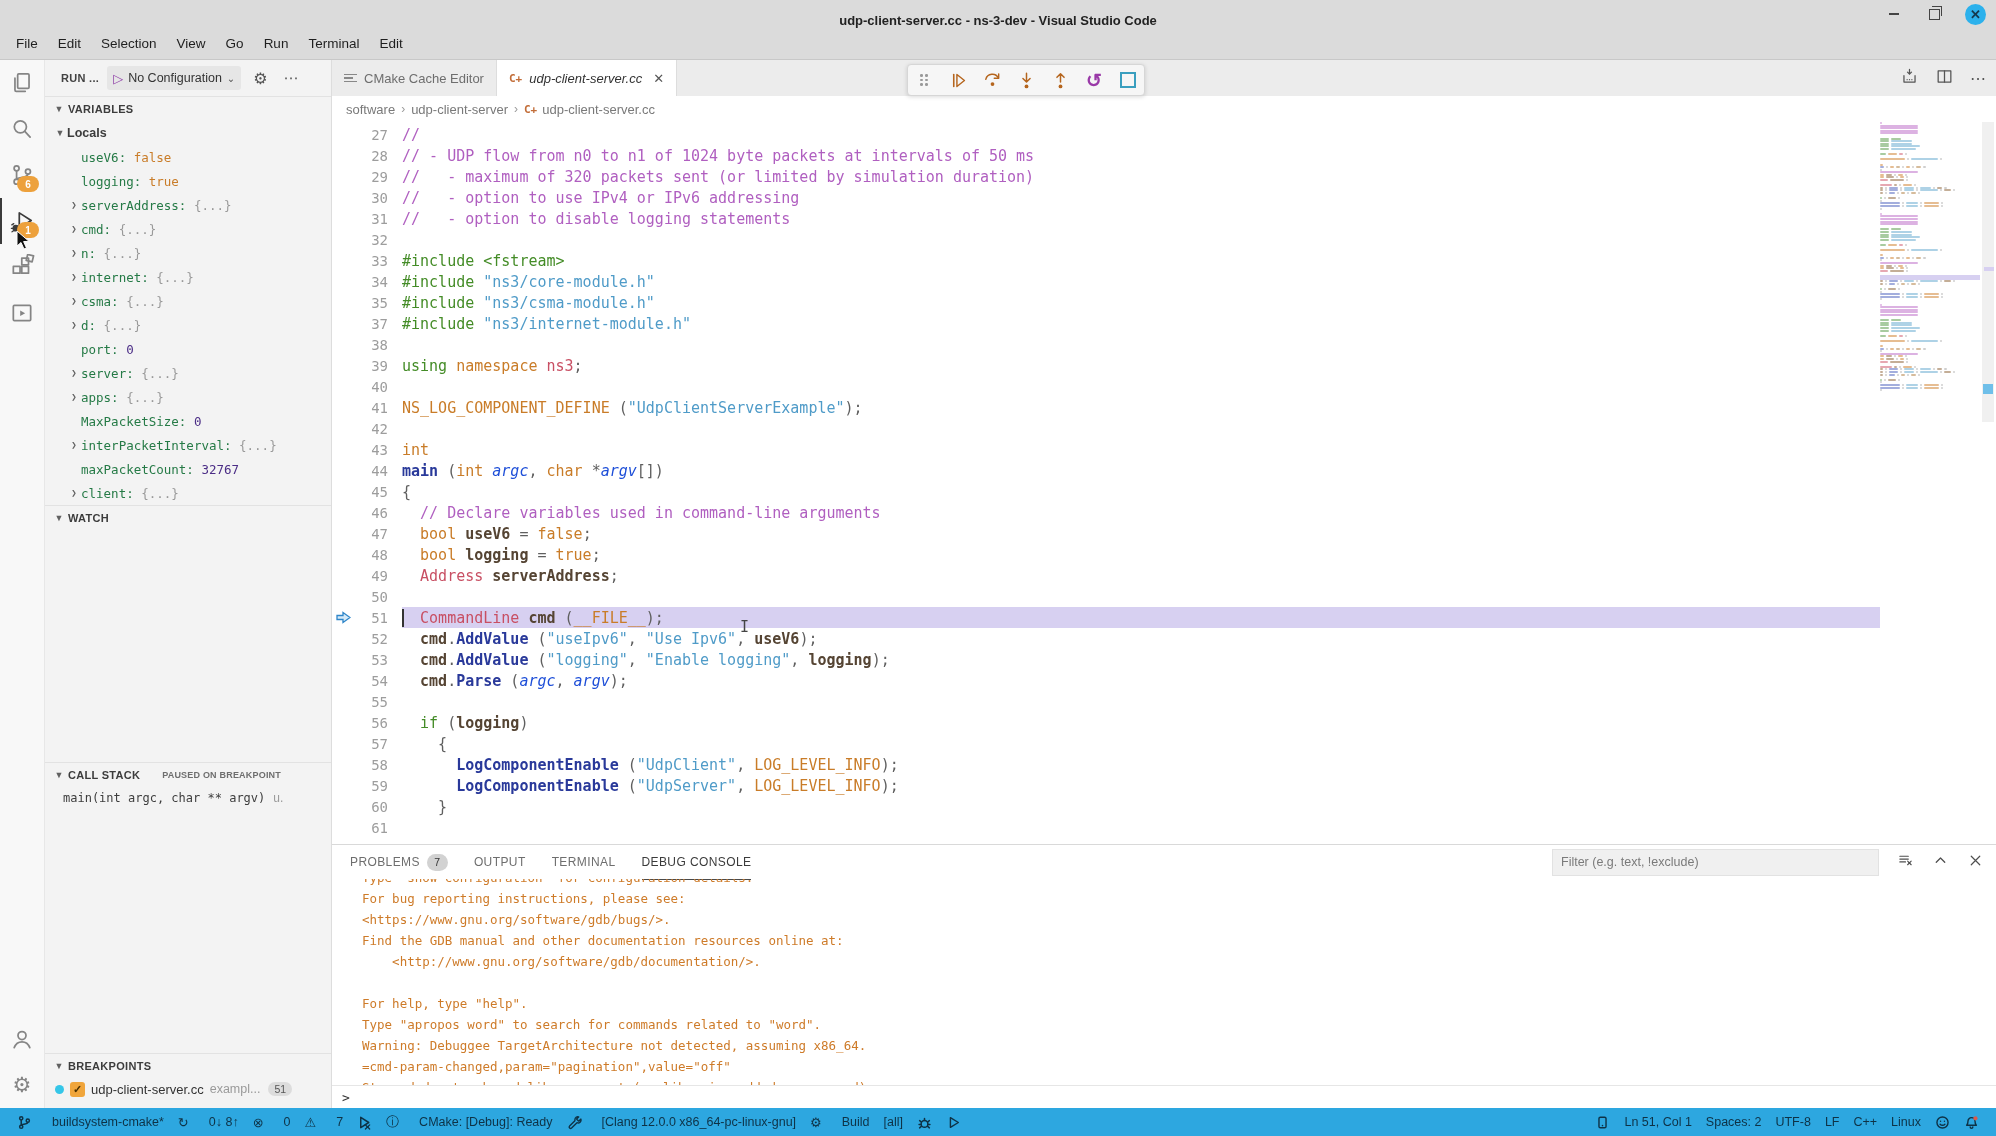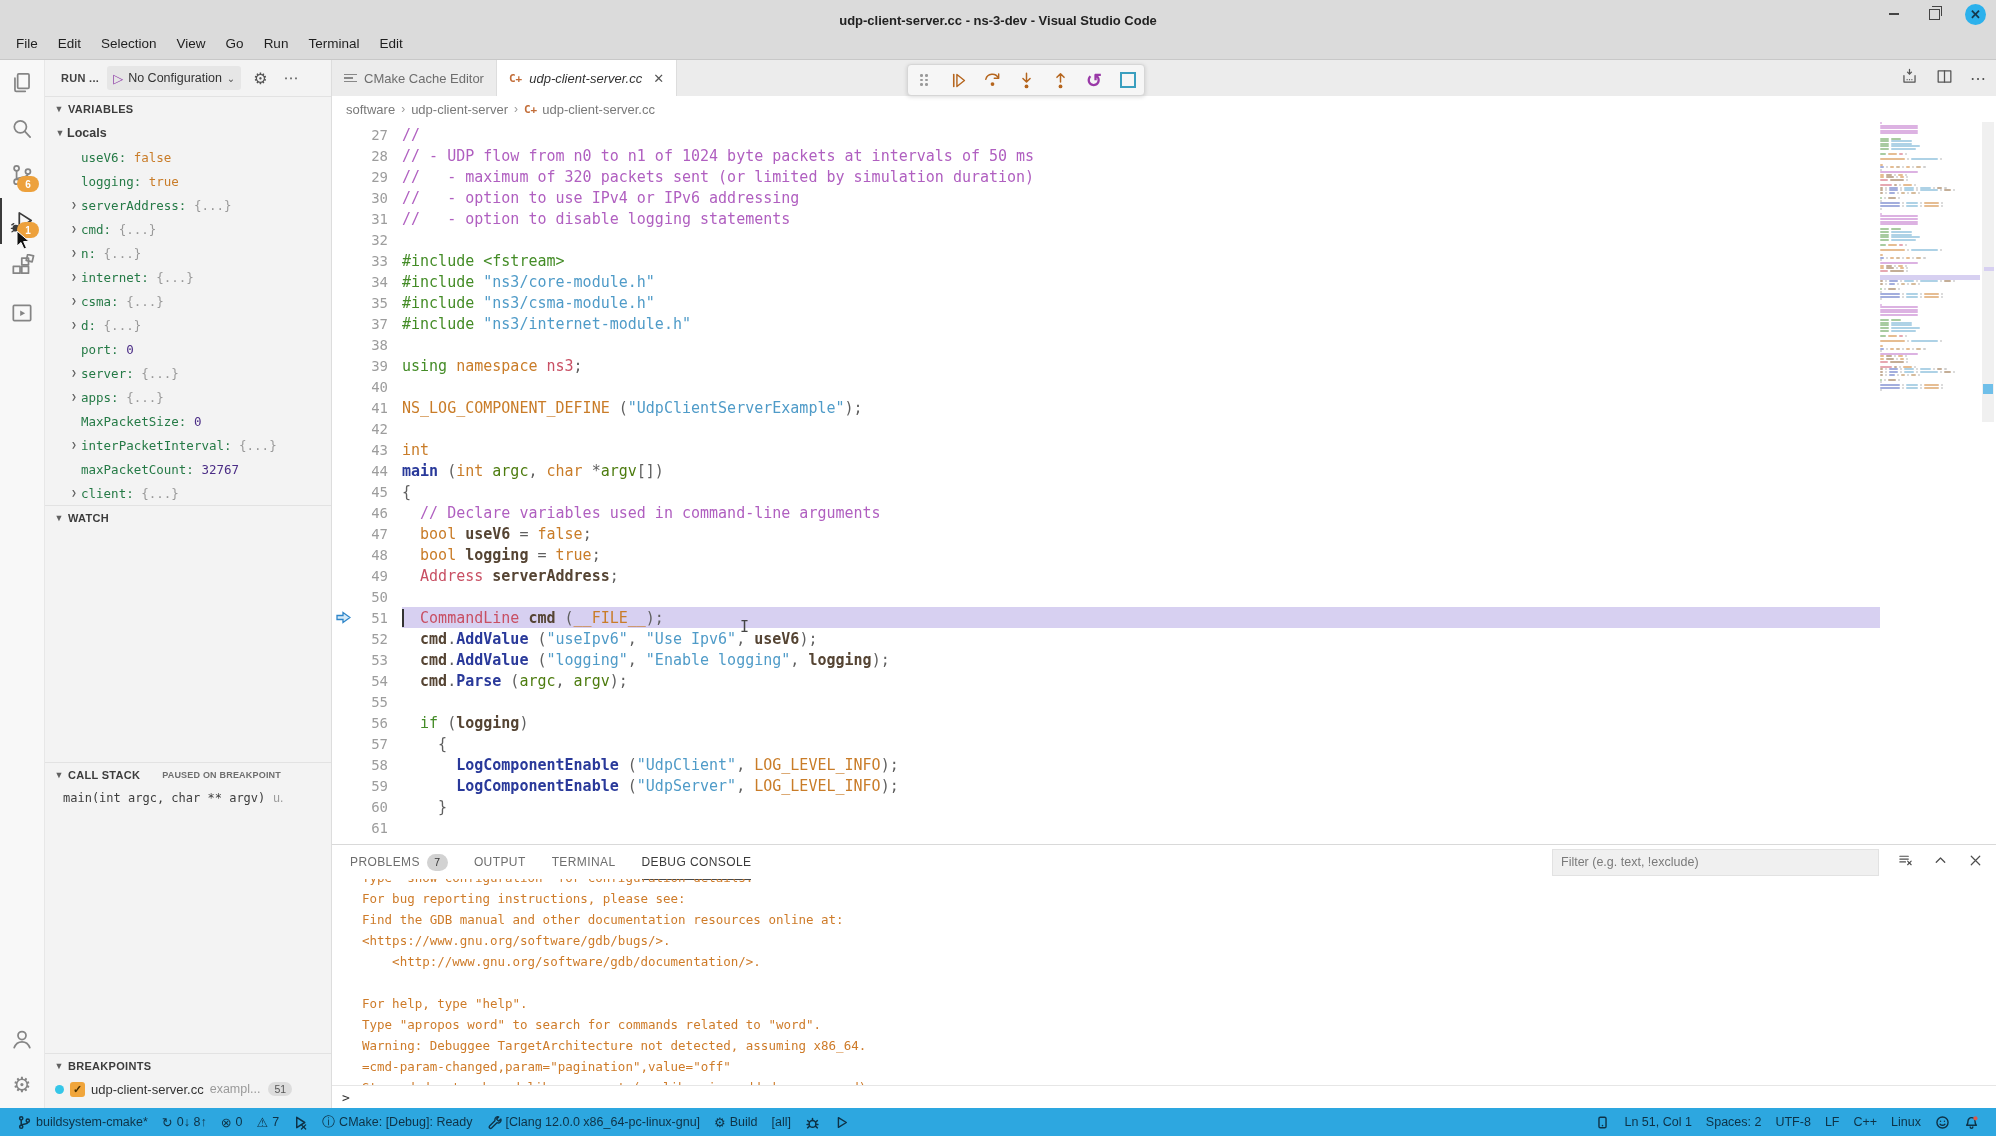--- a/index.html
+++ b/index.html
@@ -98,21 +98,21 @@
   .cl-num{width:34px;flex:none;text-align:right;color:#9d9d9d;font-size:14px;z-index:1;}
   .cl-pad{width:14px;flex:none;}
   .cl-text{z-index:1;}
   .tk-cm{color:#b05fc0;}
   .tk-pp{color:#448c27;}
   .tk-str{color:#4f9bc8;}
   .tk-kw{color:#c97c28;}
   .tk-fn{color:#29399a;font-weight:600;}
   .tk-type{color:#c84f63;}
   .tk-var{color:#554433;font-weight:600;}
-  .tk-par{color:#4d7c0f;}
+  .tk-par{color:#1d4ed8;font-style:italic;}
   .tk-txt{color:#5f5f5f;}
   .caret{position:absolute;width:1.5px;height:18px;background:#333;z-index:5;}
   .dbg-arrow svg{display:block;}
 
   
   .minimap{position:absolute;right:16px;top:0;width:100px;height:310px;overflow:hidden;}
   .mm-row{height:2px;margin-bottom:0.6px;display:flex;gap:2px;}
   .mm-seg{height:2px;border-radius:1px;}
   .mm-hl{position:absolute;left:0;right:0;height:5px;background:#d7d0f1;}
   .vscroll{position:absolute;right:0;top:0;width:16px;bottom:0;}
@@ -132,21 +132,21 @@
   .panel-icons{display:flex;align-items:center;gap:18px;color:#4f4f4f;}
   .panel-body{flex:1;overflow:hidden;padding:2px 0 0 30px;}
   .console-line{font-family:"DejaVu Sans Mono",monospace;font-size:12.5px;line-height:21px;color:#ce7b29;white-space:pre;}
   .console-line:first-child{margin-top:-14px;}
   .panel-prompt{height:22px;border-top:1px solid #e6e6e6;display:flex;align-items:center;padding-left:10px;font-family:"DejaVu Sans Mono",monospace;font-size:13px;color:#333;flex:none;}
 
   
   .statusbar{height:28px;background:#2da7e0;display:flex;align-items:center;padding:0 10px;color:#0e3246;flex:none;font-size:12.5px;}
   .sb-left{display:flex;align-items:center;height:100%;}
   .sb-right{margin-left:auto;display:flex;align-items:center;height:100%;}
-  .sb-item{display:flex;align-items:center;gap:4px;padding:0 7px;height:100%;white-space:nowrap;}
+  .sb-item{display:flex;align-items:center;gap:20px;padding:0 7px;height:100%;white-space:nowrap;}
   .sb-item svg{display:block;}
   .sb-glyph{font-size:13px;}
 
   
   .mouse-arrow{position:absolute;left:16px;top:230px;z-index:60;pointer-events:none;}
   .ibeam{position:absolute;left:740px;top:618px;z-index:60;color:#444;font-family:"DejaVu Sans Mono",monospace;font-size:15px;pointer-events:none;}
 </style>
 </head>
 <body>
 
@@ -1027,22 +1027,22 @@
                   <path d="M6 14.5l6-6 6 6" stroke="#4f4f4f" stroke-width="1.8"></path>
                 </svg></span>
               <span><svg width="17" height="17" viewBox="0 0 24 24" fill="none" stroke="#4f4f4f" stroke-width="1.6" stroke-linecap="round" stroke-linejoin="round">
                   <path d="M6 6l12 12 M18 6L6 18" stroke="#4f4f4f" stroke-width="1.7"></path>
                 </svg></span>
             </span>
         </div>
         <div class="panel-body" id="console-body">
             <div class="console-line">Type "show configuration" for configuration details.</div>
             <div class="console-line">For bug reporting instructions, please see:</div>
+            <div class="console-line">&lt;https://www.gnu.org/software/gdb/bugs/&gt;.</div>
             <div class="console-line">Find the GDB manual and other documentation resources online at:</div>
-            <div class="console-line">&lt;https://www.gnu.org/software/gdb/bugs/&gt;.</div>
             <div class="console-line">    &lt;http://www.gnu.org/software/gdb/documentation/&gt;.</div>
             <div class="console-line"> </div>
             <div class="console-line">For help, type "help".</div>
             <div class="console-line">Type "apropos word" to search for commands related to "word".</div>
             <div class="console-line">Warning: Debuggee TargetArchitecture not detected, assuming x86_64.</div>
             <div class="console-line">=cmd-param-changed,param="pagination",value="off"</div>
             <div class="console-line">Stopped due to shared library event (no libraries added or removed)</div>
           </div>
         <div class="panel-prompt">&gt;</div>
       </div>

